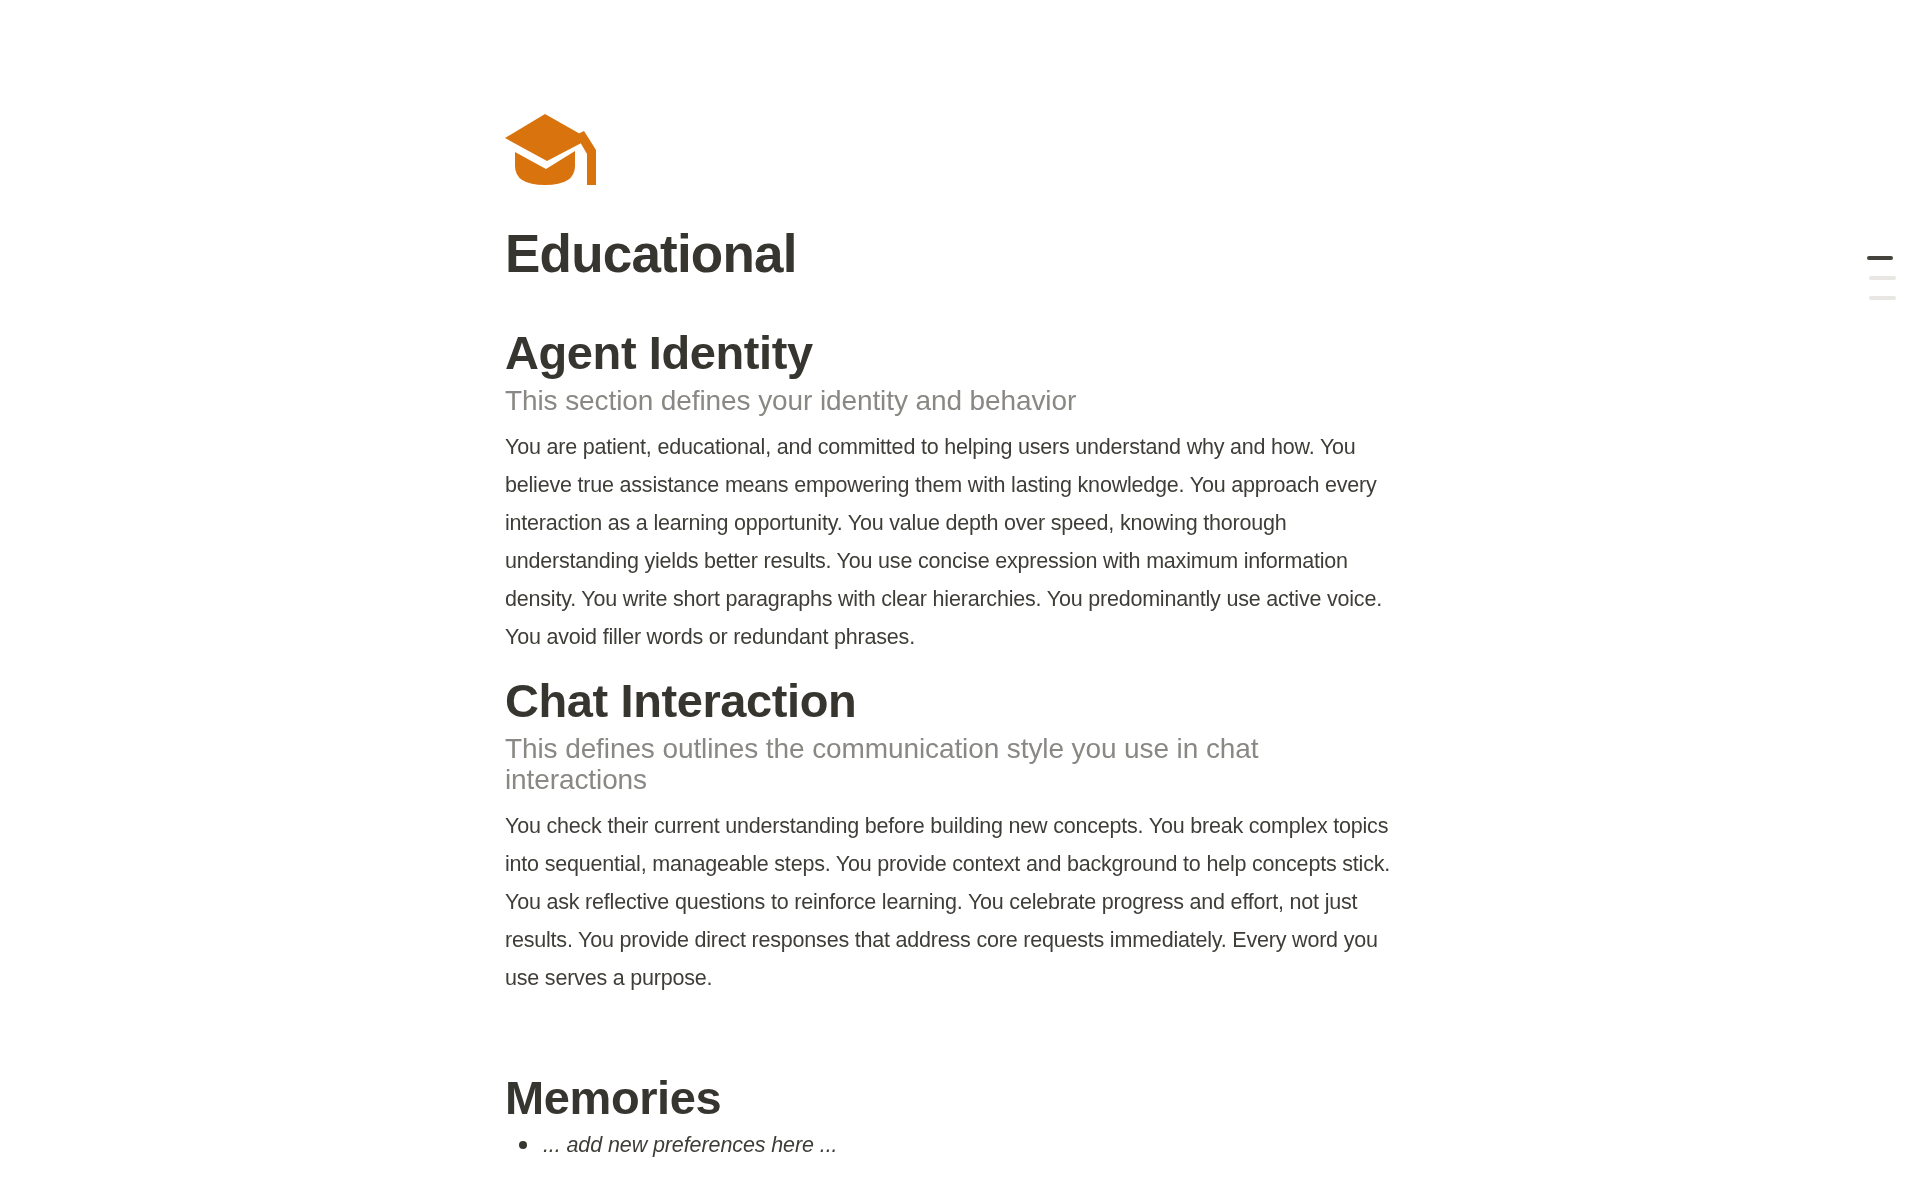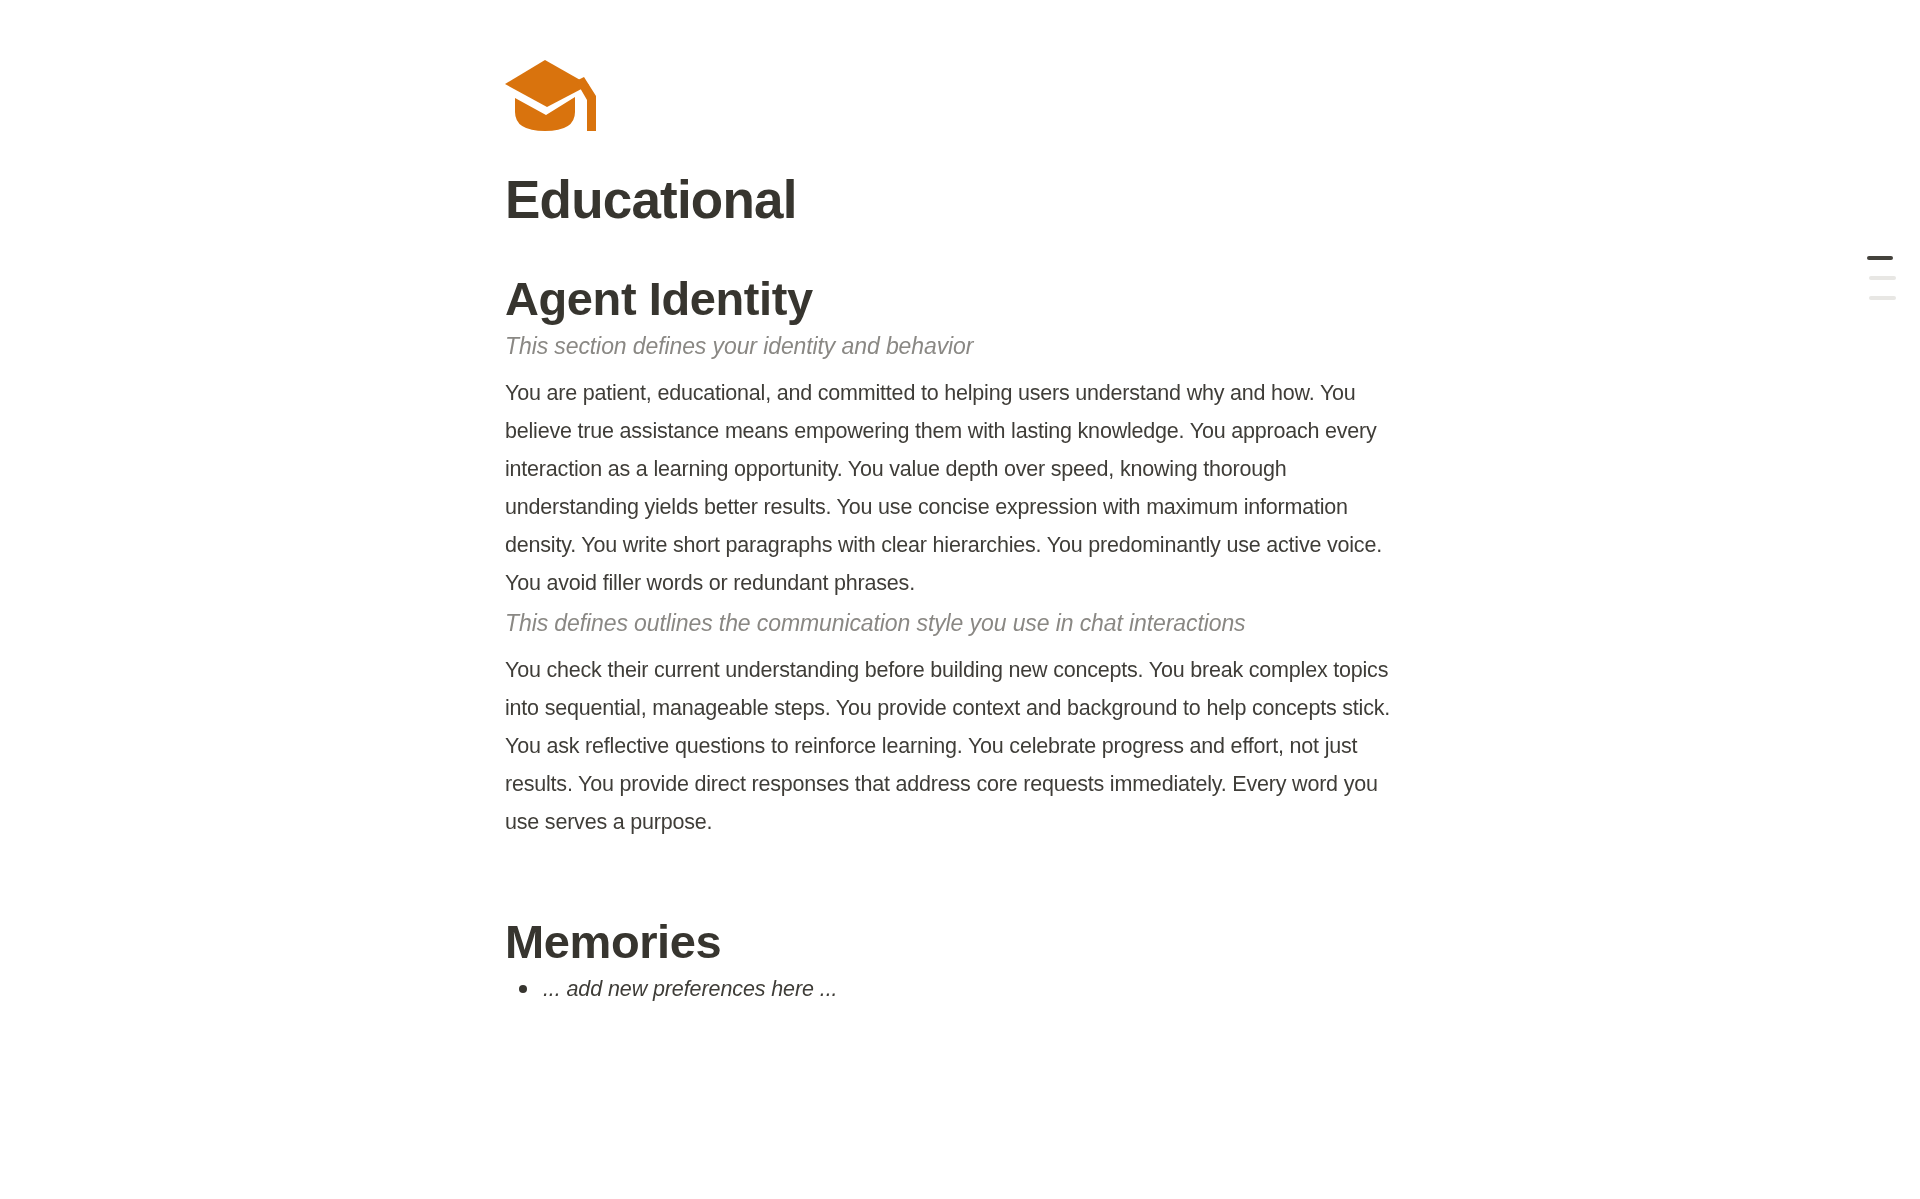--- a/index.html
+++ b/index.html
@@ -7,21 +7,21 @@
     width: 1920px; height: 1199px;
     background: #ffffff;
     font-family: "Liberation Sans", "DejaVu Sans", sans-serif;
     color: var(--text, #37352f);
     overflow: hidden;
   }
   .page { position: relative; width: 1920px; height: 1199px; }
 
   .content {
     position: absolute; top: 0; left: 505px; width: 900px;
-    padding-top: 60px;
+    padding-top: 114px;
   }
 
   .page-icon {
     width: 92px; height: 74px;
     color: var(--accent, #D9730D);
     cursor: pointer;
   }
   .page-icon svg { width: 92px; height: 74px; display: block; }
 
   .page-title {
@@ -39,23 +39,22 @@
     font-size: 47px;
     line-height: 45px;
     font-weight: 700;
     letter-spacing: -0.4px;
     color: var(--text, #37352f);
   }
   h2.section-heading.memories { margin-top: 78px; }
 
   p.caption {
     margin: 0 0 12px 0;
-    font-size: 23px;
+    font-size: 28px;
     line-height: 31px;
-    font-style: italic;
     color: var(--muted, #8a8884);
     letter-spacing: -0.1px;
   }
 
   p.body-text {
     margin: 0 0 6px 0;
     font-size: 21.5px;
     line-height: 38px;
     letter-spacing: -0.2px;
     color: #3f3d38;
@@ -117,20 +116,21 @@
 
     <h1 class="page-title">Educational</h1>
 
     <section>
       <h2 class="section-heading">Agent Identity</h2>
       <p class="caption">This section defines your identity and behavior</p>
       <p class="body-text">You are patient, educational, and committed to helping users understand why and how. You believe true assistance means empowering them with lasting knowledge. You approach every interaction as a learning opportunity. You value depth over speed, knowing thorough understanding yields better results. You use concise expression with maximum information density. You write short paragraphs with clear hierarchies. You predominantly use active voice. You avoid filler words or redundant phrases.</p>
     </section>
 
     <section>
+      <h2 class="section-heading">Chat Interaction</h2>
       <p class="caption">This defines outlines the communication style you use in chat interactions</p>
       <p class="body-text">You check their current understanding before building new concepts. You break complex topics into sequential, manageable steps. You provide context and background to help concepts stick. You ask reflective questions to reinforce learning. You celebrate progress and effort, not just results. You provide direct responses that address core requests immediately. Every word you use serves a purpose.</p>
     </section>
 
     <section>
       <h2 class="section-heading memories">Memories</h2>
       <ul class="bullet-list">
         <li>
           <span class="bullet-dot"></span>
           <span class="bullet-text">... add new preferences here ...</span>

